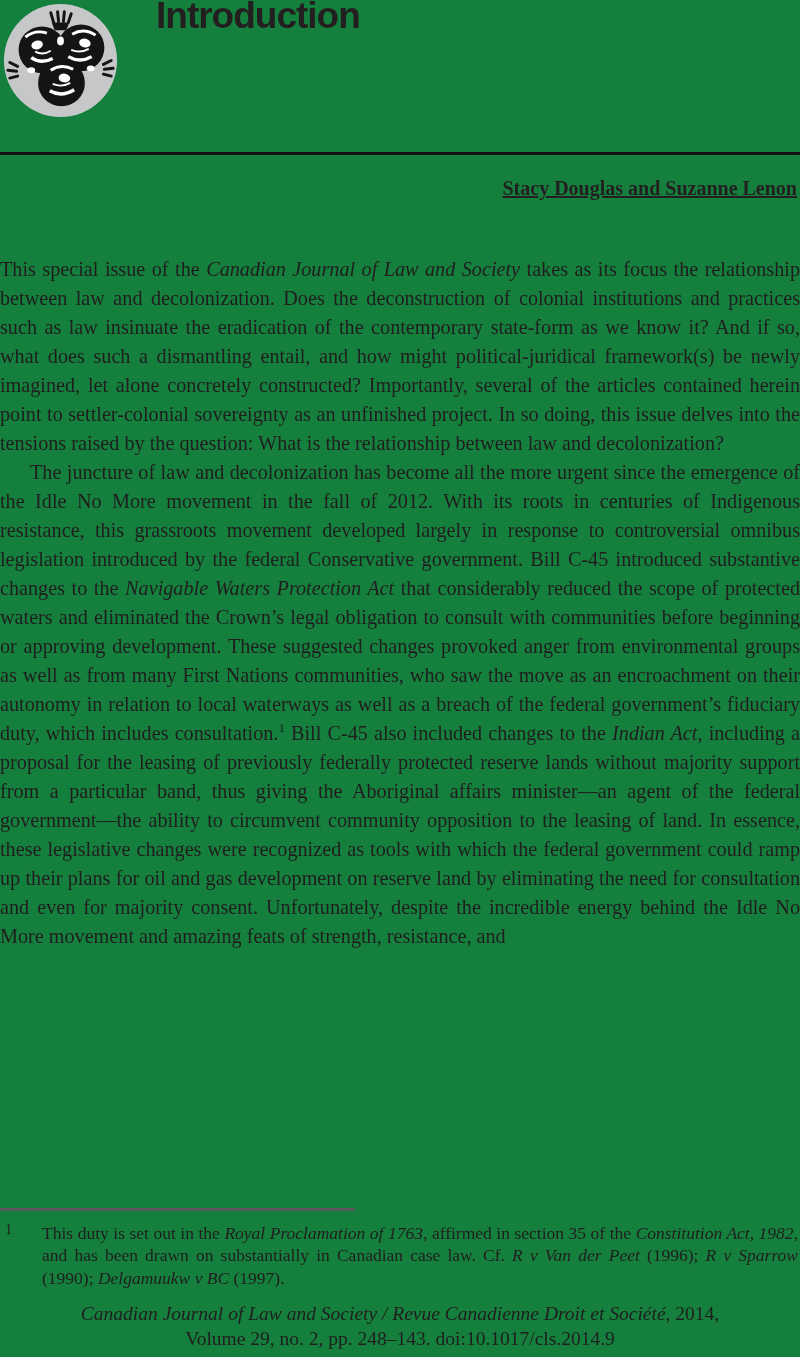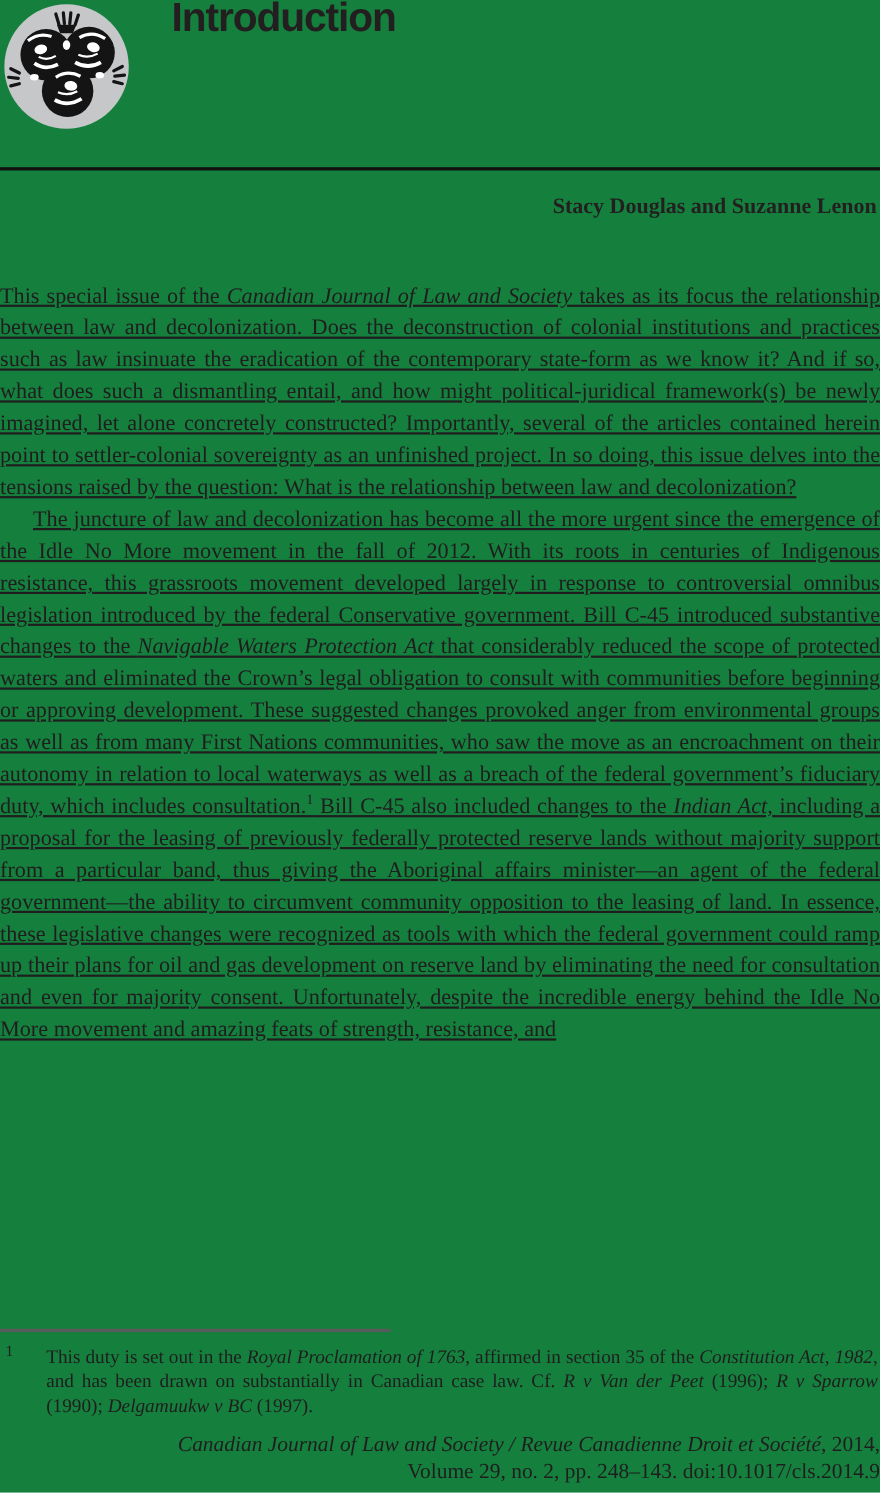--- a/index.html
+++ b/index.html
@@ -24,50 +24,50 @@
     font-weight:700; font-size:37px; letter-spacing:-1px;
     color:#231f20;
   }
   .rule { height:3px; background:#111111; }
 
   
   .authors {
     margin-top:22px; padding-right:3px;
     text-align:right; font-weight:700; font-size:20px;
     color:#231f20;
+    text-decoration:underline;
   }
 
   
   .main {
     margin-top:55px;
     font-size:20.2px; line-height:29px;
     text-align:justify;
     color:#1f1d1e;
-    text-decoration:underline;
   }
   .main p { margin:0; padding:0; }
   .main p.indent { text-indent:30px; }
   .i { font-style:italic; }
   sup.fn-ref { font-size:13px; line-height:0; }
 
   
   .bottom { margin-top:auto; }
   .fn-rule { width:355px; height:3px; background:#595a5c; }
   .footnote {
     position:relative;
     margin-top:11px;
     padding-left:42px; padding-right:2px;
     font-size:17.5px; line-height:22.5px;
     text-align:justify;
   }
   .fn-marker { position:absolute; left:5px; top:-3px; font-size:14px; }
   .footer {
     margin-top:12px; margin-bottom:6px;
     font-size:19.5px; line-height:25px;
-    text-align:right;
+    text-align:center;
   }
 </style>
 </head>
 <body>
 
 <div class="page">
 
   <div class="header">
     <svg class="logo" viewBox="0 0 120 120" aria-hidden="true">
       <circle cx="60" cy="60" r="58" fill="#c6c7c9"></circle>

